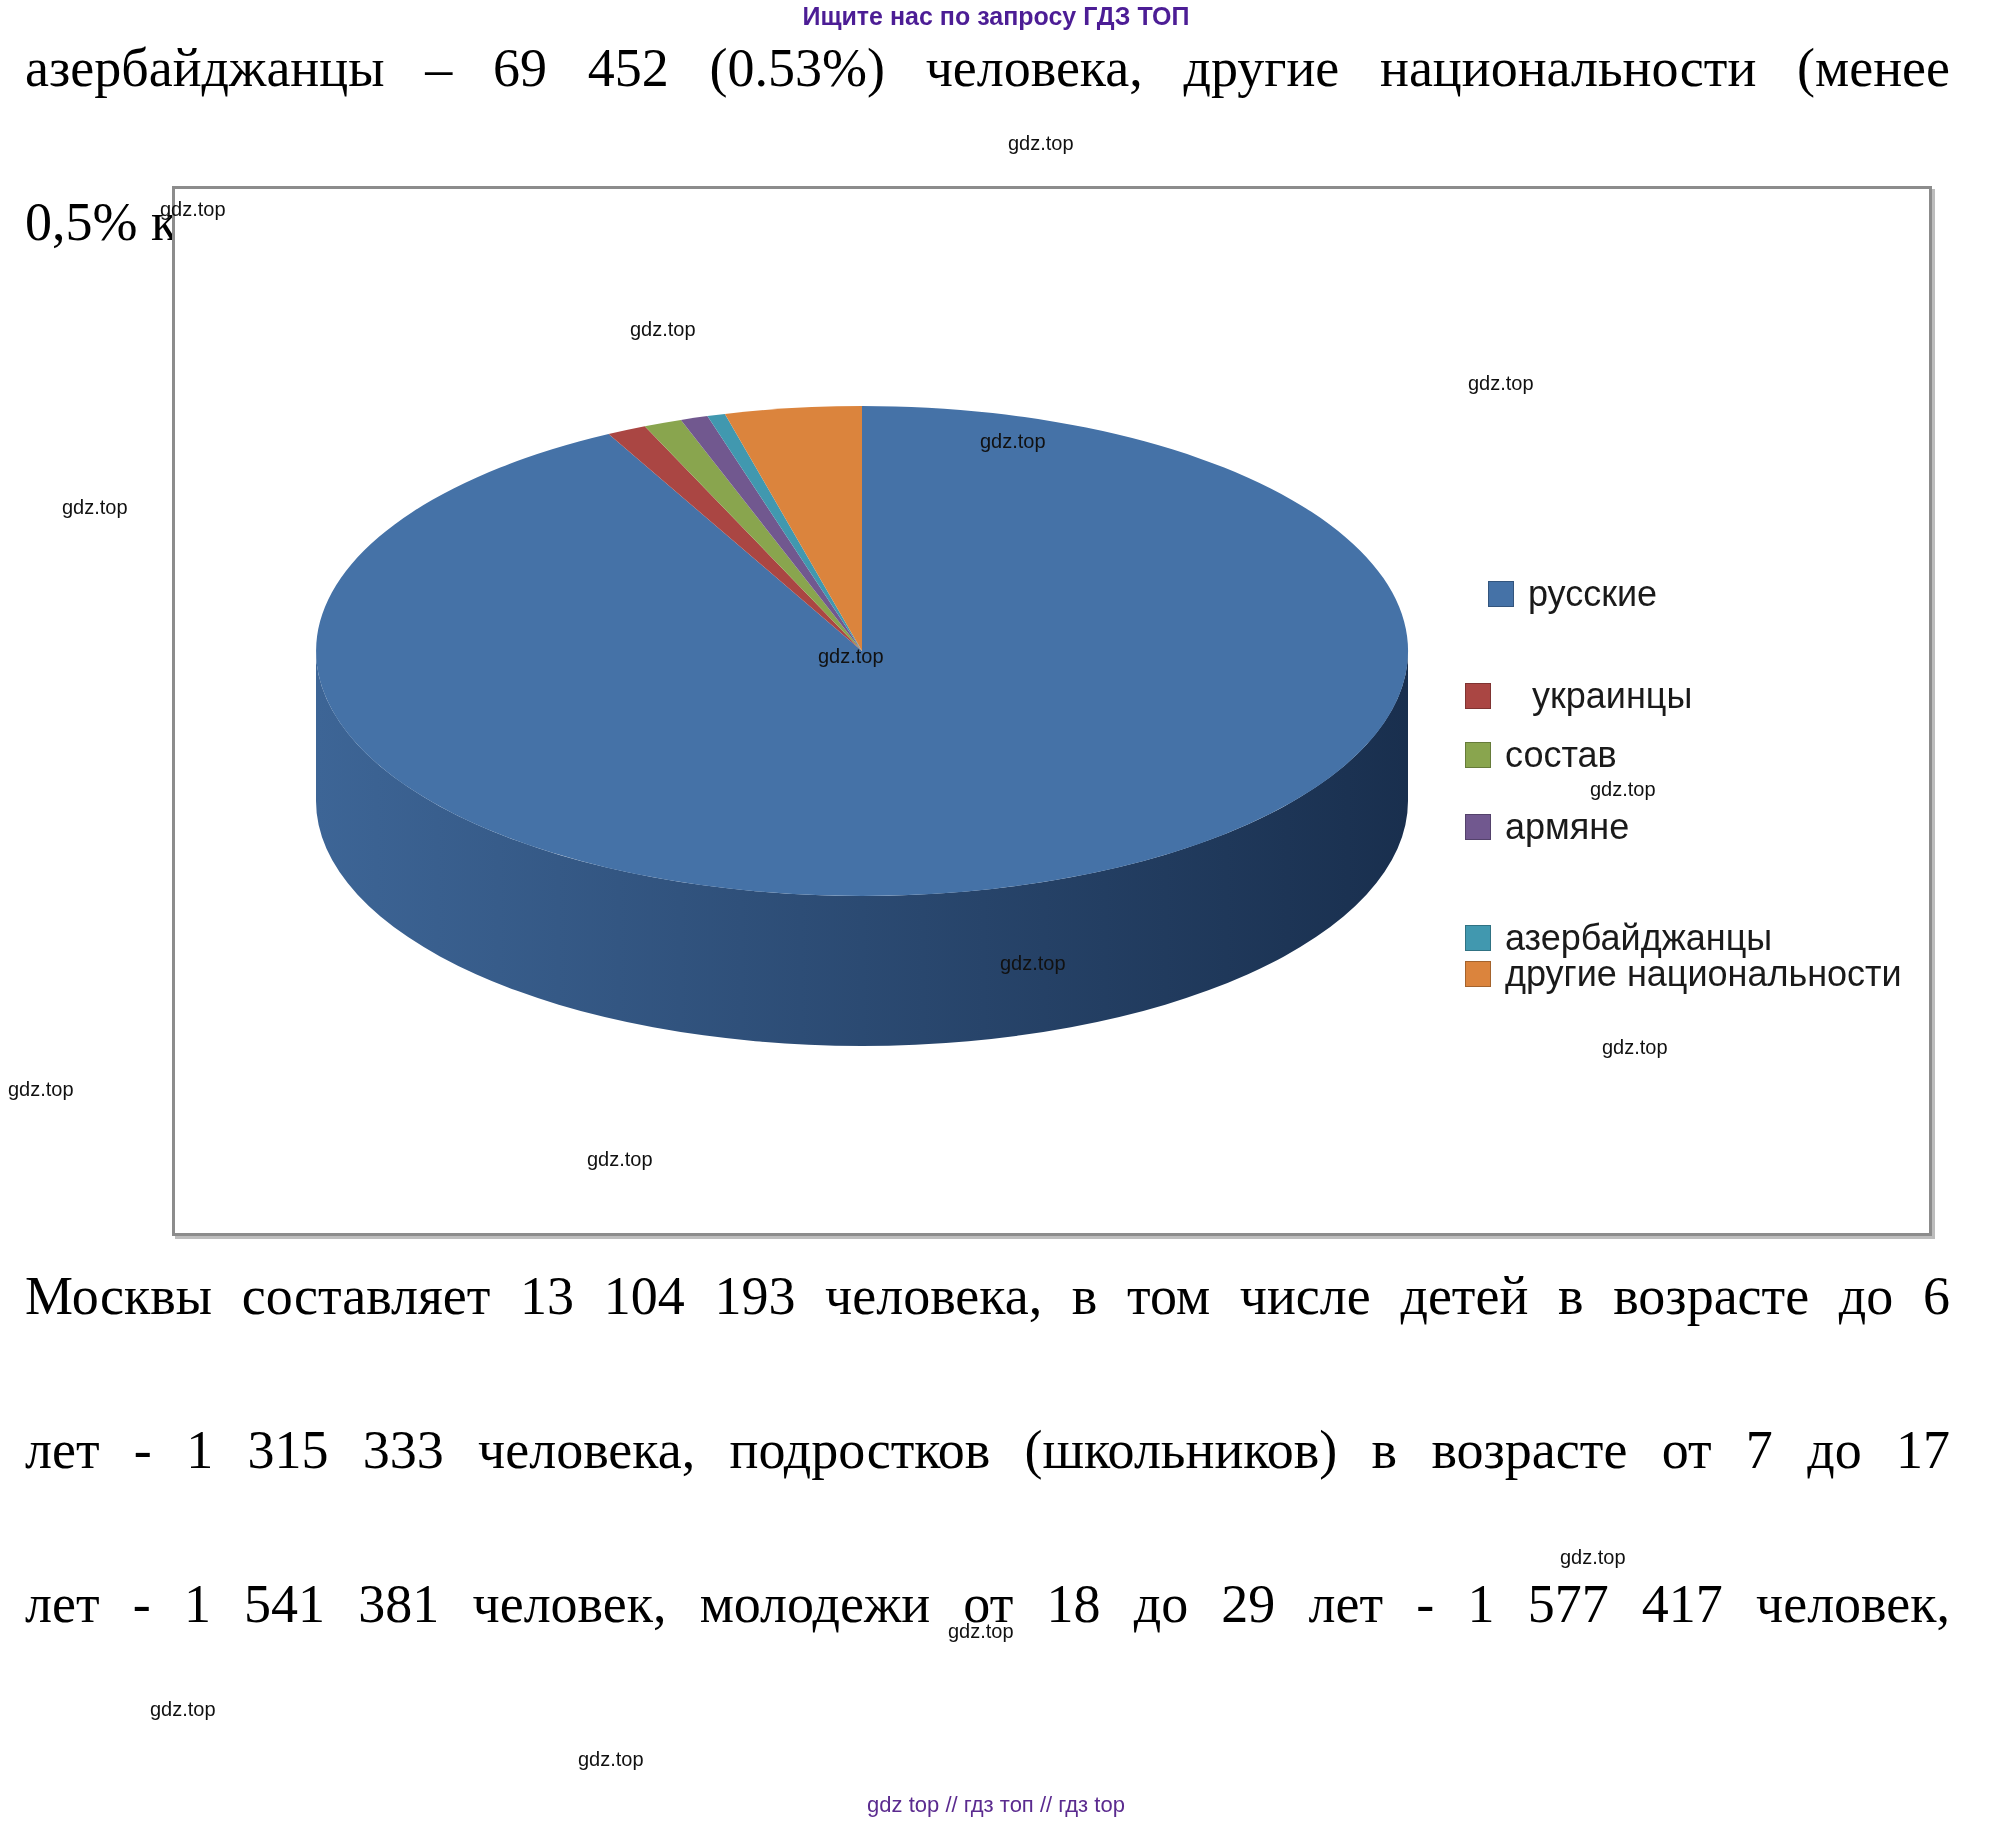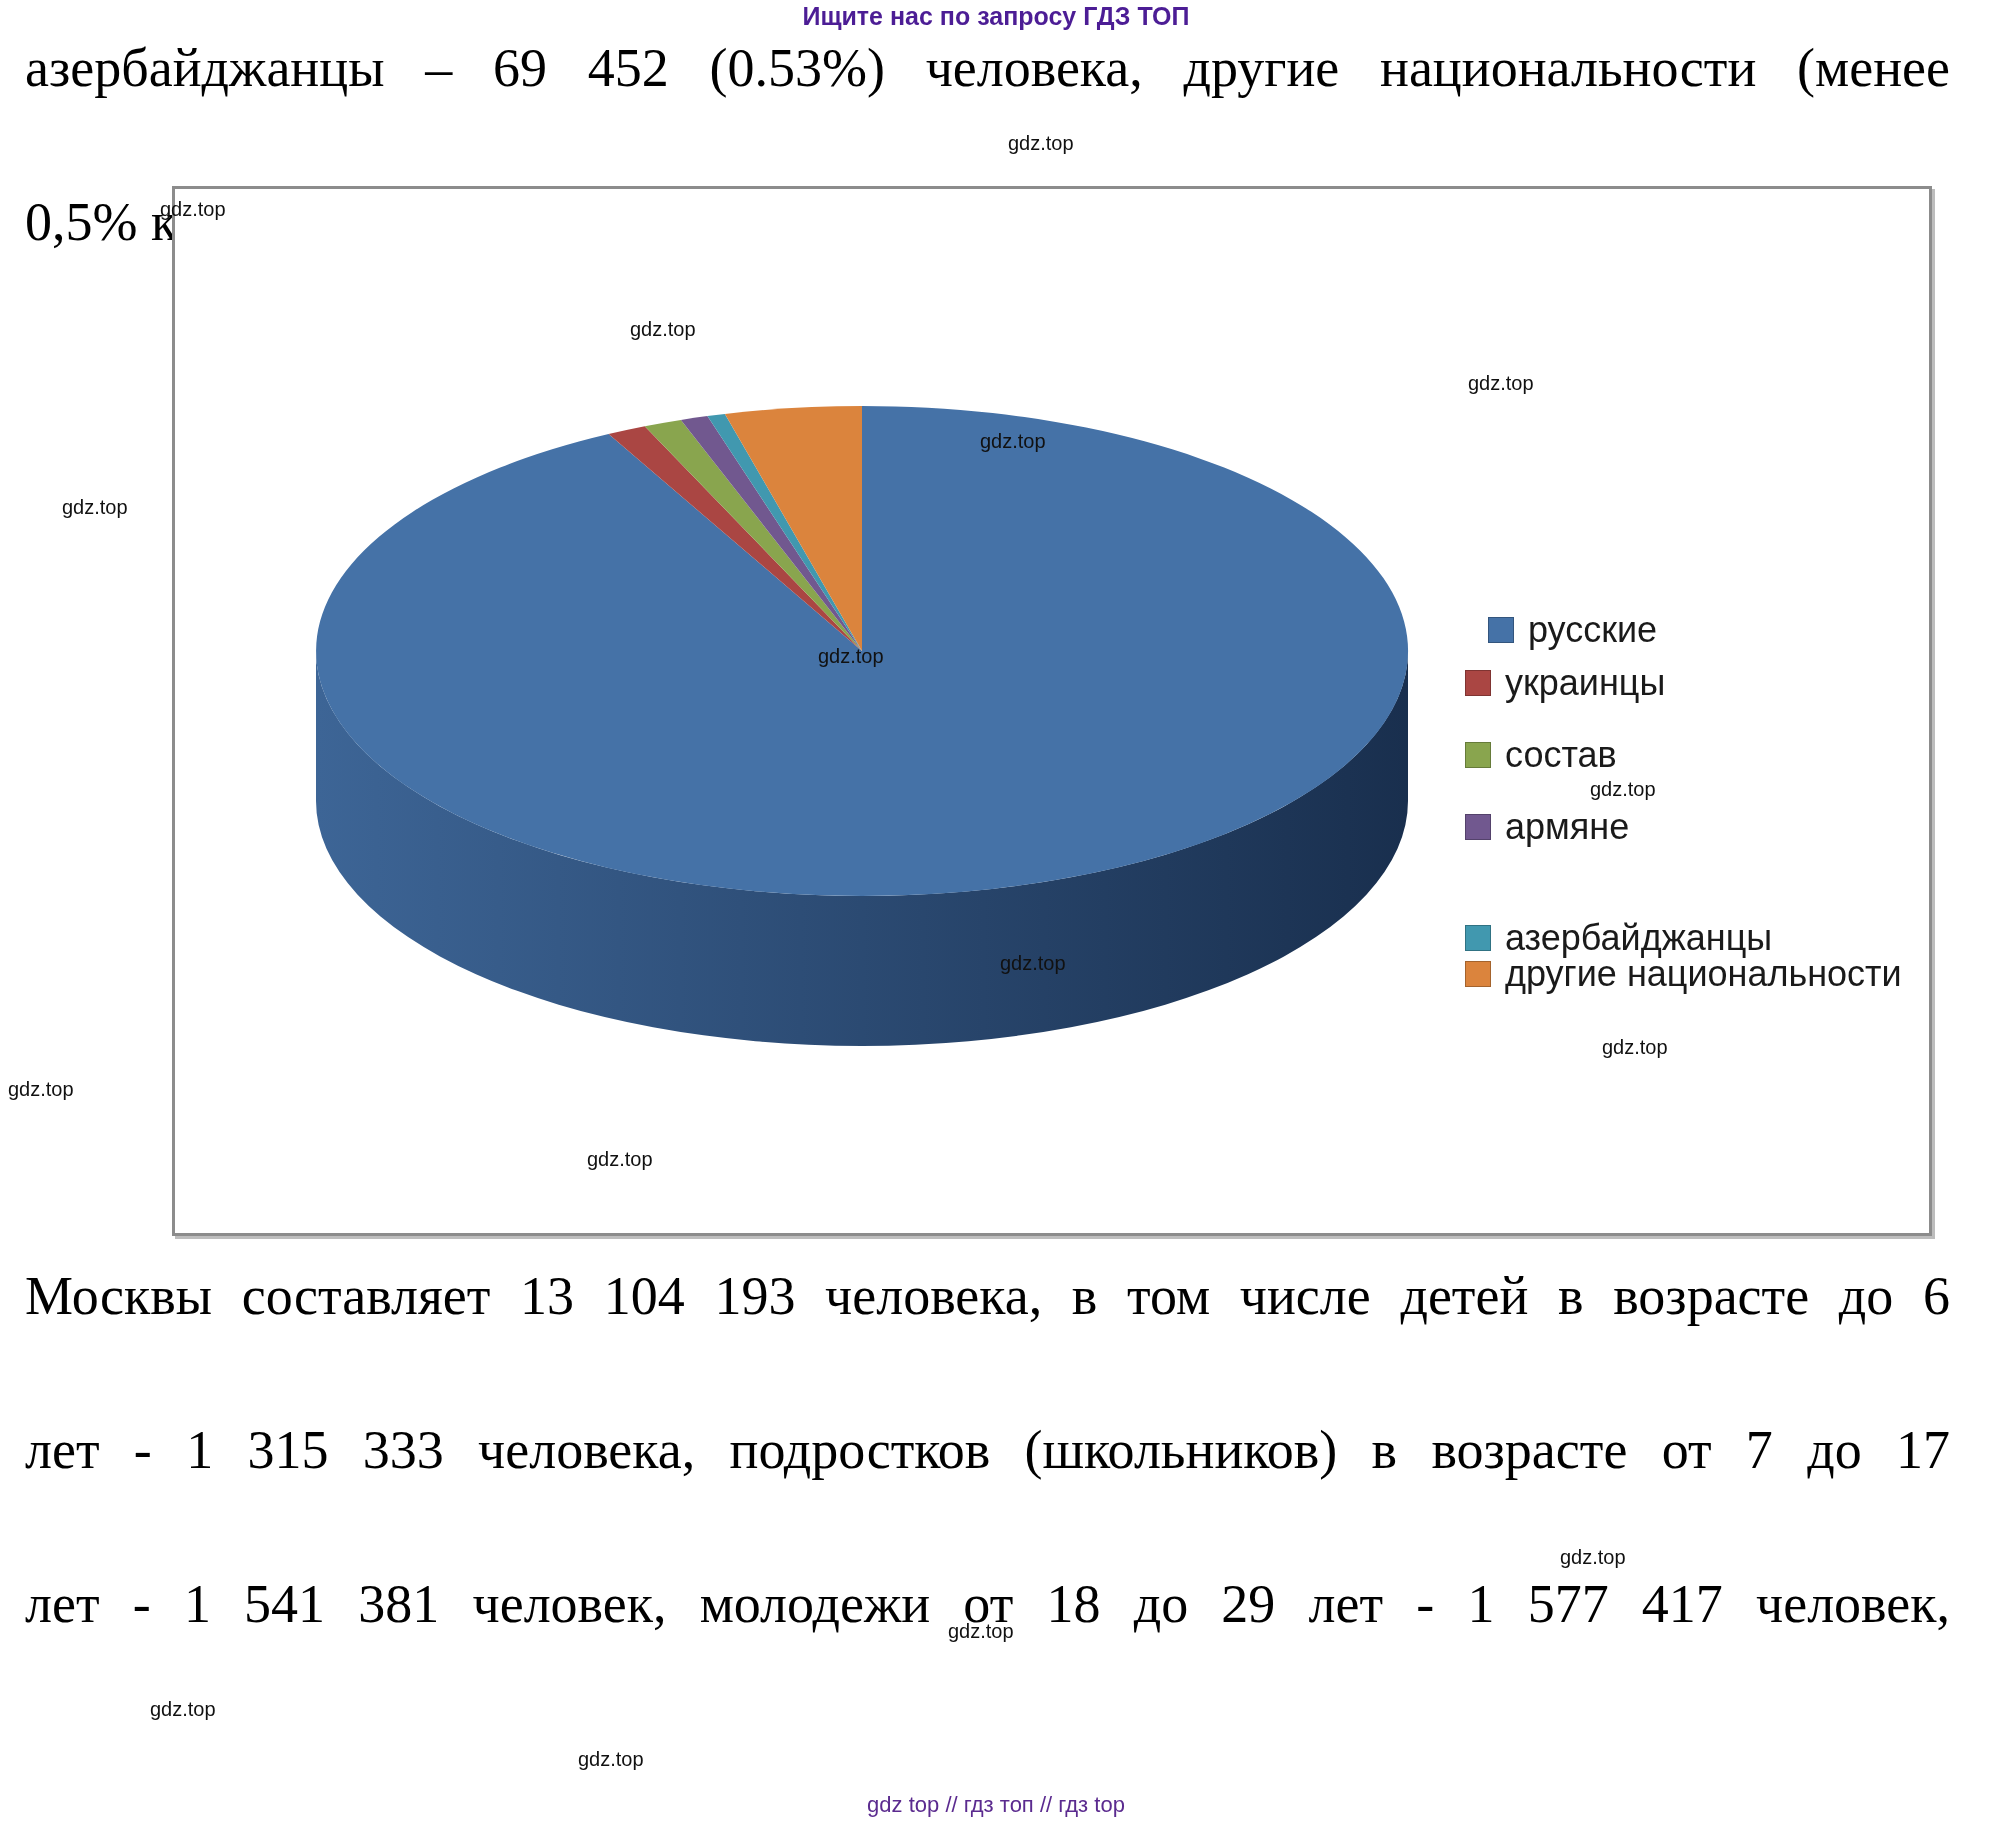--- a/index.html
+++ b/index.html
@@ -96,25 +96,25 @@
       <g id="pie-slices-group">
           <path d="M 687 462 L 687.0 217.0 A 546 245 0 1 1 433.6 245.0 Z" fill="#4572A7"></path>
           <path d="M 687 462 L 433.6 245.0 A 546 245 0 0 1 469.8 237.2 Z" fill="#AA4643"></path>
           <path d="M 687 462 L 469.8 237.2 A 546 245 0 0 1 505.9 230.9 Z" fill="#89A54E"></path>
           <path d="M 687 462 L 505.9 230.9 A 546 245 0 0 1 532.4 227.0 Z" fill="#71588F"></path>
           <path d="M 687 462 L 532.4 227.0 A 546 245 0 0 1 549.9 224.9 Z" fill="#4198AF"></path>
           <path d="M 687 462 L 549.9 224.9 A 546 245 0 0 1 687.0 217.0 Z" fill="#DB843D"></path>
         </g>
     </svg>
     <div class="legend" id="legend-box">
-        <div class="legend-item" style="top: 420px; padding-left: 23px;">
+        <div class="legend-item" style="top: 384px; padding-left: 23px;">
           <span class="legend-swatch" style="background: rgb(69, 114, 167);"></span>
           <span>русские</span>
         </div>
-        <div class="legend-item" style="top: 473px;">
+        <div class="legend-item" style="top: 486px; gap: 27px;">
           <span class="legend-swatch" style="background: rgb(170, 70, 67);"></span>
           <span>украинцы</span>
         </div>
         <div class="legend-item" style="top: 545px;">
           <span class="legend-swatch" style="background: rgb(137, 165, 78);"></span>
           <span>состав</span>
         </div>
         <div class="legend-item" style="top: 617px;">
           <span class="legend-swatch" style="background: rgb(113, 88, 143);"></span>
           <span>армяне</span>

